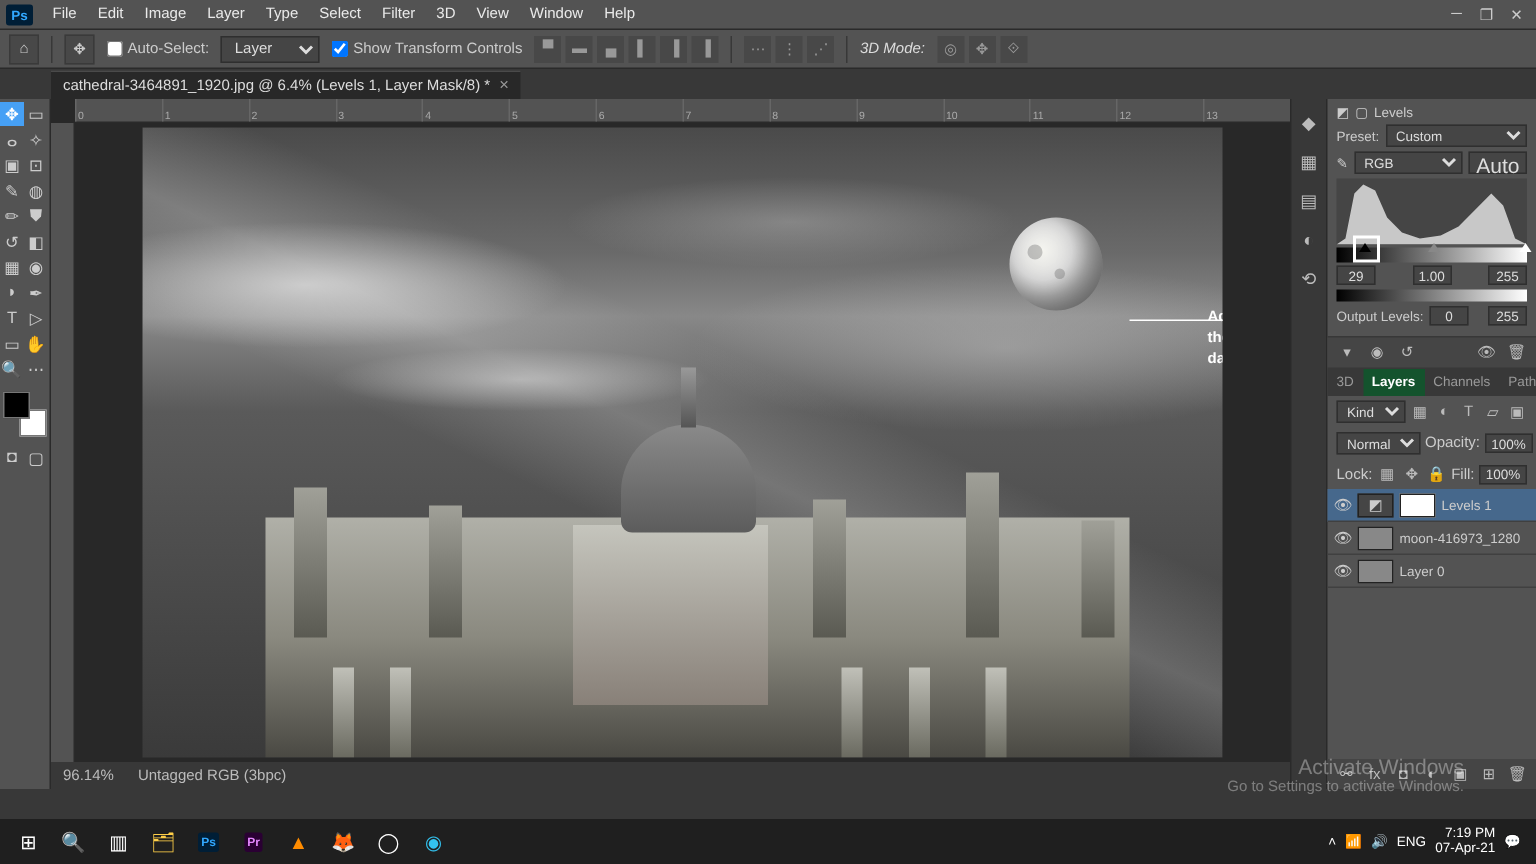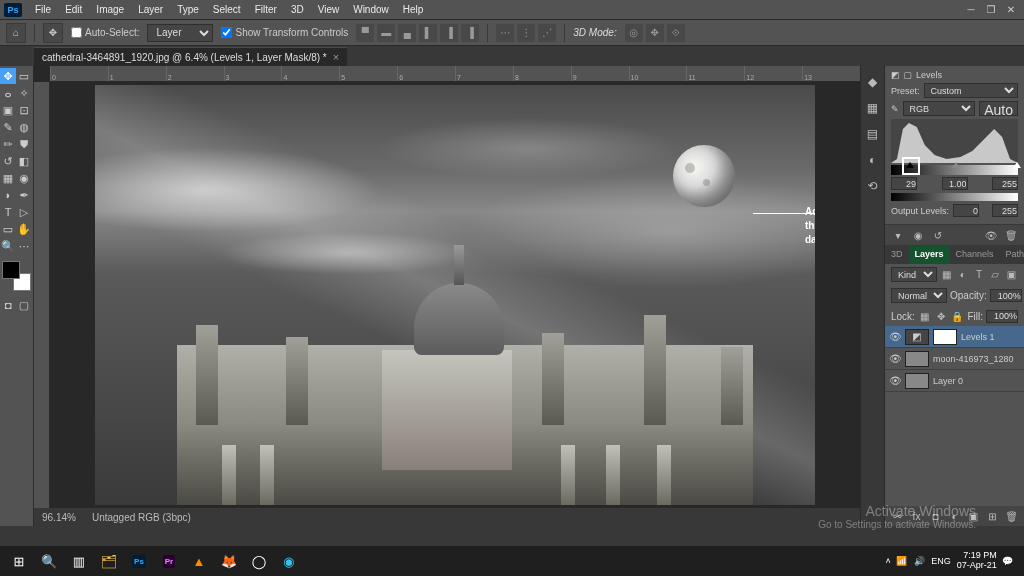--- a/index.html
+++ b/index.html
@@ -74,21 +74,21 @@
 .rcol { width:24px; background:#383838; border-left:1px solid #2a2a2a; display:flex; flex-direction:column; align-items:center; gap:10px; padding-top:8px; }
 .ricon { width:16px; height:16px; display:flex; align-items:center; justify-content:center; color:#bbb; font-size:12px; }
 
 
 .panels { width:140px; background:#535353; border-left:1px solid #2a2a2a; display:flex; flex-direction:column; }
 .p-head { height:18px; background:#383838; display:flex; align-items:center; padding:0 6px; font-size:10px; font-weight:600; color:#eee; }
 .p-body { padding:4px 6px; font-size:9px; color:#ccc; }
 .p-row { display:flex; align-items:center; gap:4px; margin-bottom:3px; }
 .p-sel { flex:1; background:#454545; border:1px solid #2f2f2f; color:#ddd; height:15px; font-size:9px; padding:0 2px; }
 .p-btn { background:#454545; border:1px solid #2f2f2f; color:#ddd; height:15px; font-size:14px; padding:0 4px; }
-.p-inp { width:26px; background:#454545; border:1px solid #2f2f2f; color:#ddd; height:13px; font-size:9px; text-align:right; }
+.p-inp { width:26px; background:#454545; border:1px solid #2f2f2f; color:#ddd; height:13px; font-size:9px; text-align:center; }
 
 
 .histo { height:44px; background:#454545; position:relative; margin-bottom:2px; }
 .histo svg { width:100%; height:100%; }
 .tri-track { position:relative; height:10px; background:linear-gradient(90deg,#000,#fff); margin-bottom:2px; }
 .tri { position:absolute; top:-3px; width:0; height:0; border-left:4px solid transparent; border-right:4px solid transparent; }
 .tri.b { border-bottom:6px solid #000; left:12%; }
 .tri.g { border-bottom:6px solid #888; left:48%; }
 .tri.w { border-bottom:6px solid #fff; left:96%; }
 .highlight-box { position:absolute; border:2px solid #fff; width:18px; height:18px; top:-8px; left:9%; pointer-events:none; }

